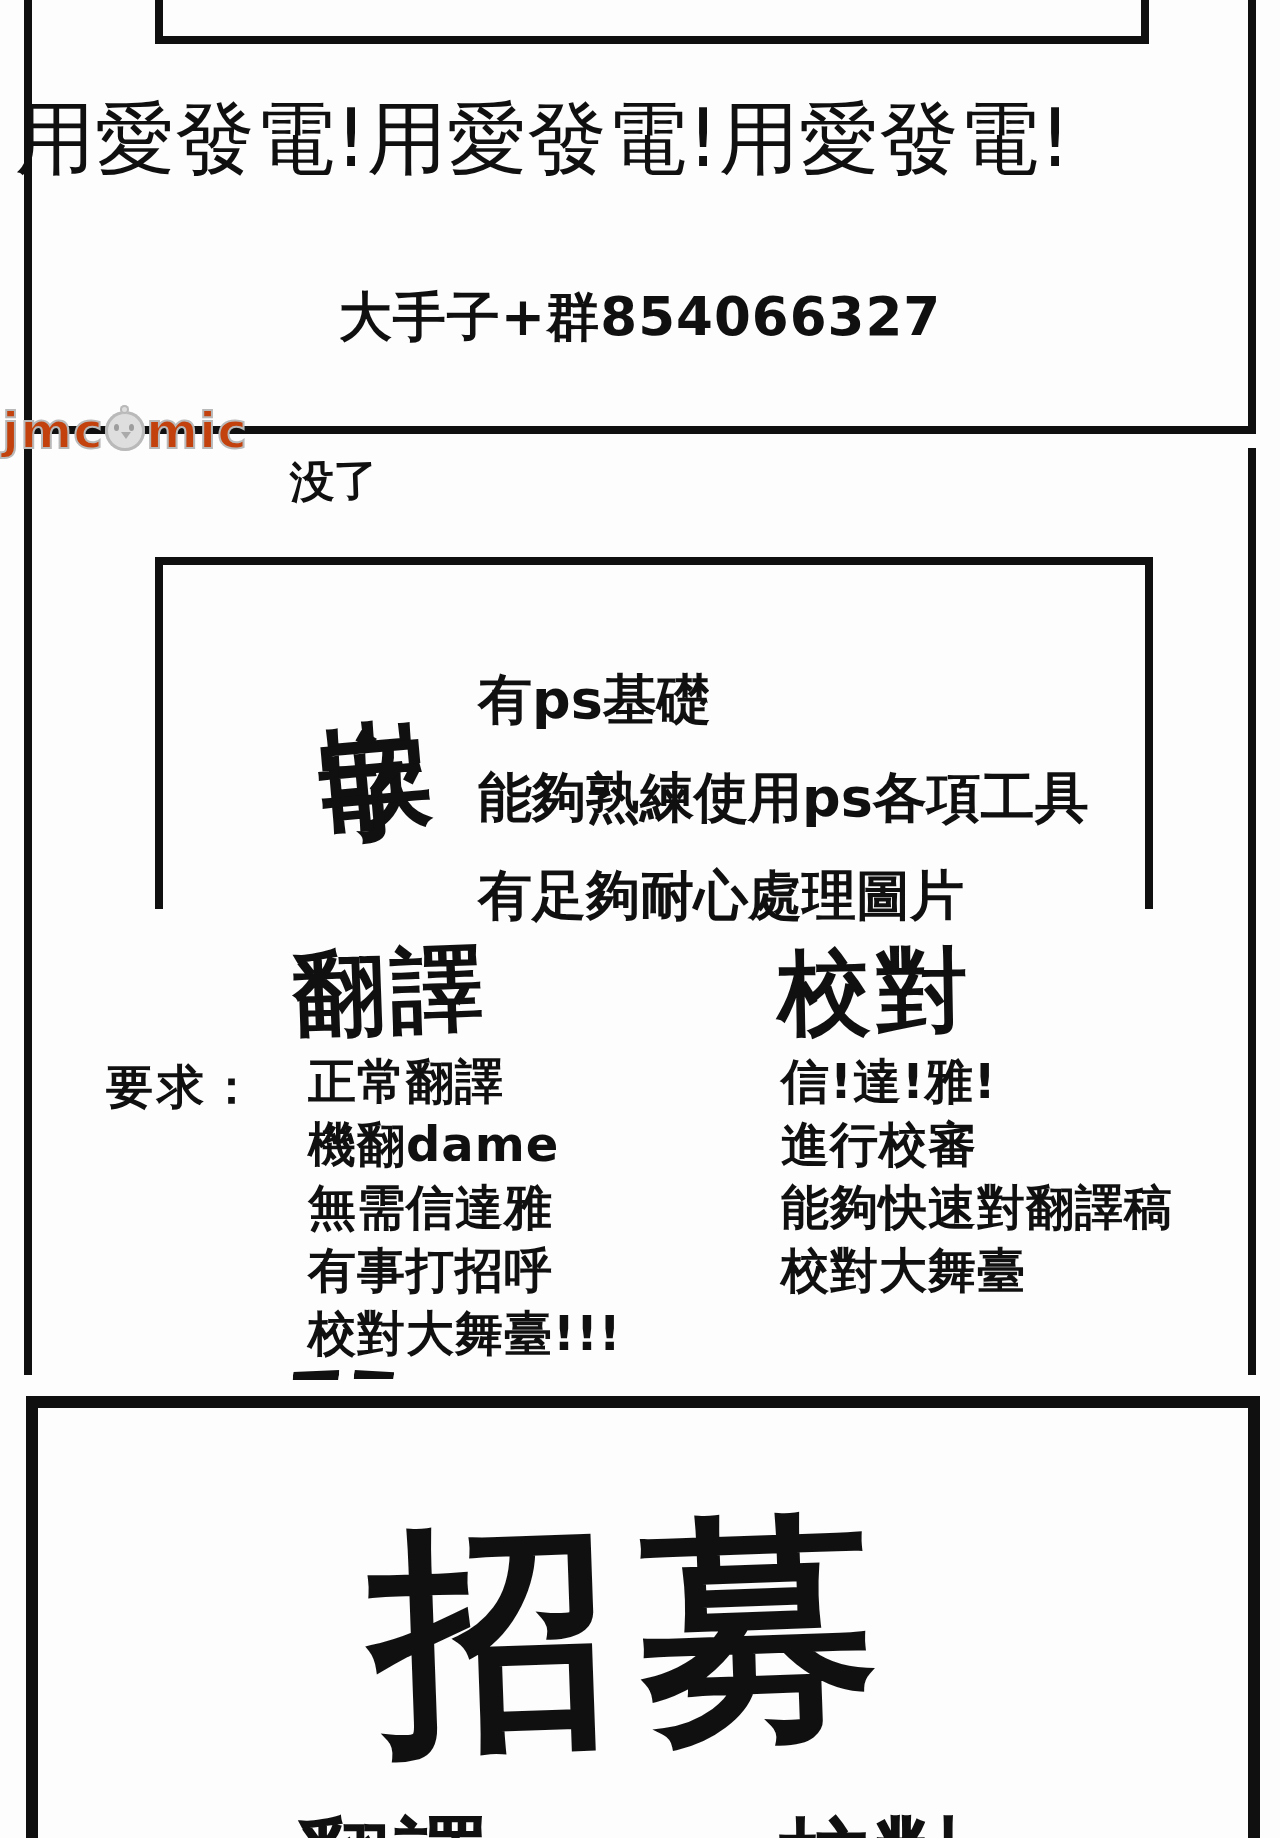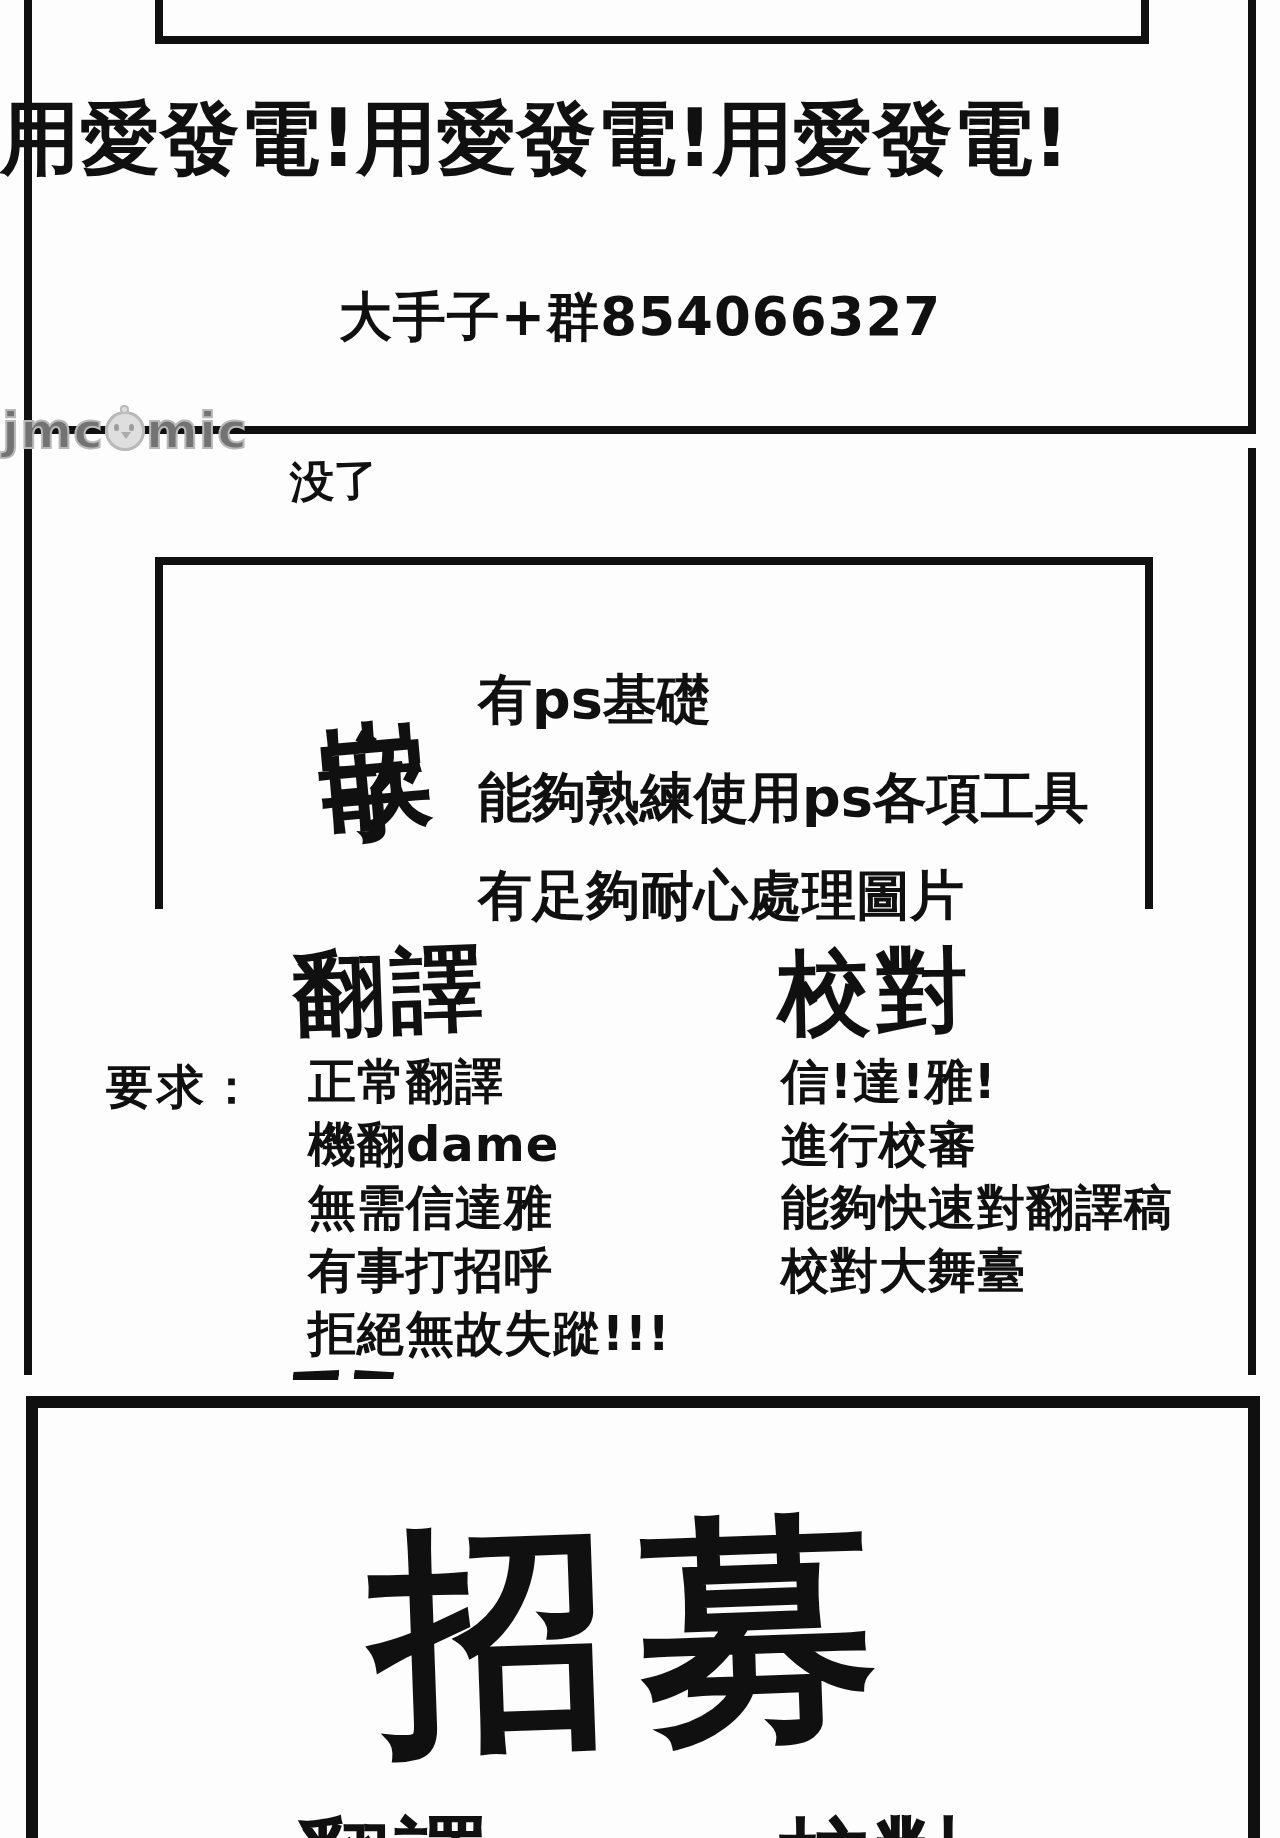--- a/index.html
+++ b/index.html
@@ -28,21 +28,21 @@
     border:12px solid #101010; border-bottom:none;
   }
   .typeset-box{
     position:absolute; box-sizing:border-box;
     left:155px; top:557px; width:998px; height:352px;
     border:8px solid #101010; border-bottom:none;
   }
   
   .slogan{
     position:absolute; left:0; top:86px; width:1086px;
-    text-align:left; font-size:80px; font-weight:700;
+    text-align:center; font-size:80px; font-weight:400;
     letter-spacing:0px; white-space:nowrap;
   }
   .contact{
     position:absolute; left:0; top:274px; width:1280px;
     text-align:center; font-size:53px; font-weight:900;
     letter-spacing:1px; white-space:nowrap;margin-top:8px;
   }
   .note{
     position:absolute; left:290px; top:452px;
     font-size:44px; font-weight:900; transform:rotate(-2deg);
@@ -96,21 +96,21 @@
   .bottom-clip .partial{
     position:absolute; top:2px; font-size:92px; font-weight:900;
     letter-spacing:6px; line-height:1; white-space:nowrap;
   }
   .bottom-clip .partial.left{left:297px;}
   .bottom-clip .partial.right{left:778px;}
   
   .watermark{
     position:absolute; left:2px; top:406px; z-index:50;
     font-size:50px; font-weight:900; letter-spacing:1px;
-    color:#737373; -webkit-text-stroke:2px #b9b9b9;
+    color:#c2410c; -webkit-text-stroke:2px #b9b9b9;
     display:flex; align-items:center; line-height:1;
   }
   .chick{
     display:inline-block; width:40px; height:40px; border-radius:50%;
     background:#dedede; box-shadow:inset 0 0 0 3px #b9b9b9;
     position:relative; margin:0 1px;
   }
   .chick .eye{
     position:absolute; width:5px; height:7px; border-radius:50%;
     background:#9d9d9d; top:13px;
@@ -166,21 +166,21 @@
   <div class="col-header left">翻譯</div>
   <div class="col-header right">校對</div>
 
   <div class="req-label">要求：</div>
 
   <div class="req-col left">
     <div class="item">正常翻譯</div>
     <div class="item">機翻dame</div>
     <div class="item">無需信達雅</div>
     <div class="item">有事打招呼</div>
-    <div class="item">拒絕無故失蹤!!!</div>
+    <div class="item">校對大舞臺!!!</div>
   </div>
 
   <div class="req-col right">
     <div class="item">信!達!雅!</div>
     <div class="item">進行校審</div>
     <div class="item">能夠快速對翻譯稿</div>
     <div class="item">校對大舞臺</div>
   </div>
 
   <div class="sliver">

